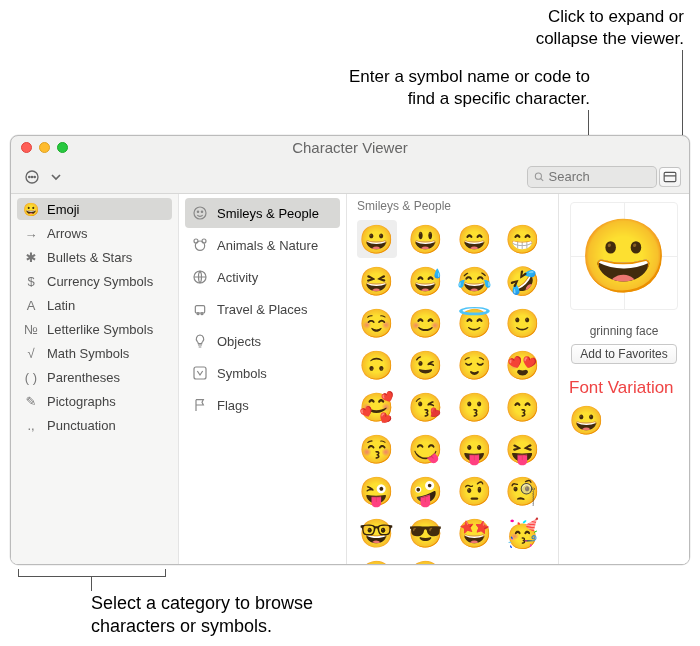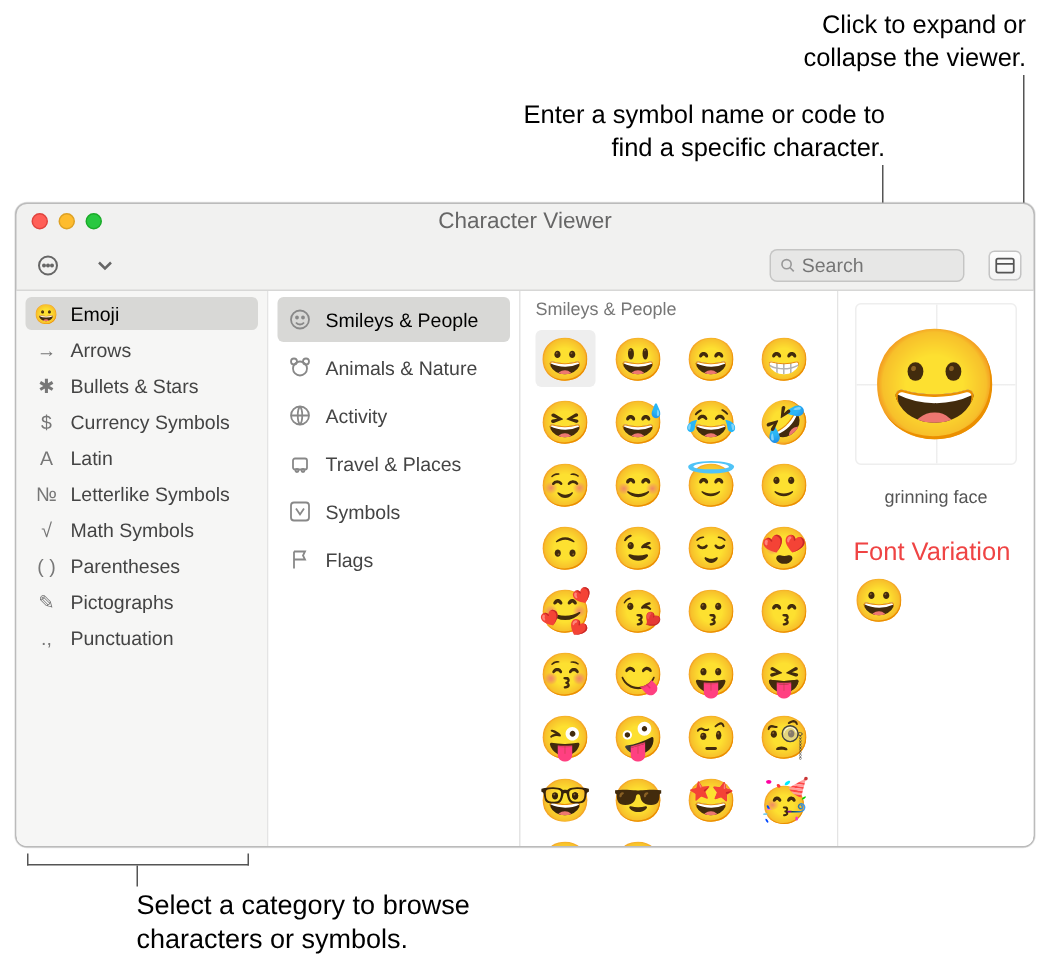--- a/index.html
+++ b/index.html
@@ -58,21 +58,21 @@
     left: 0; right: 0;
     text-align: center;
     font-size: 15px;
     color: #666;
   }
   .toolbar {
     height: 34px;
     display: flex;
     align-items: center;
     padding: 0 8px;
-    gap: 16px;
+    gap: 2px;
     border-bottom: 1px solid #d7d7d6;
   }
   .tool-btn {
     width: 26px; height: 22px;
     display: flex; align-items: center; justify-content: center;
     color: #666;
     border-radius: 4px;
   }
   .tool-btn svg { width: 16px; height: 16px; }
   .spacer { flex: 1; }
@@ -370,20 +370,29 @@
           </li>
           <li>
             <span class="sub-icon">
               <svg viewBox="0 0 24 24" width="16" height="16" fill="none" stroke="currentColor" stroke-width="1.8">
                 <rect x="5" y="7" width="14" height="11" rx="2"></rect>
                 <circle cx="9" cy="19" r="1.5"></circle>
                 <circle cx="15" cy="19" r="1.5"></circle>
               </svg>
             </span>
             <span>Travel &amp; Places</span>
+          </li>
+          <li>
+            <span class="sub-icon">
+              <svg viewBox="0 0 24 24" width="16" height="16" fill="none" stroke="currentColor" stroke-width="1.8">
+                <path d="M9 18h6M10 21h4"></path>
+                <path d="M12 3a6 6 0 00-4 10c1 1 1.5 2 1.5 3h5c0-1 .5-2 1.5-3a6 6 0 00-4-10z"></path>
+              </svg>
+            </span>
+            <span>Objects</span>
           </li>
           <li>
             <span class="sub-icon">
               <svg viewBox="0 0 24 24" width="16" height="16" fill="none" stroke="currentColor" stroke-width="1.8">
                 <rect x="3" y="3" width="18" height="18" rx="3"></rect>
                 <path d="M8 9l4 6 4-6"></path>
               </svg>
             </span>
             <span>Symbols</span>
           </li>
@@ -433,20 +442,21 @@
           <div class="emoji-cell">😎</div>
           <div class="emoji-cell">🤩</div>
           <div class="emoji-cell">🥳</div>
           <div class="emoji-cell">😏</div>
           <div class="emoji-cell">😒</div>
         </div>
     </div>
     <div class="detail-panel">
       <div class="preview-box">😀</div>
       <div class="detail-name">grinning face</div>
+      <button class="fav-btn">Add to Favorites</button>
       <div class="section-label">Font Variation</div>
       <div class="variation-row" id="variation-row"><span>😀</span></div>
     </div>
   </div>
 </div>
 
 <div class="bracket" style="left:18px; top:569px; width:148px; height:8px;"></div>
 <div class="annotation-line" style="left:91px; top:577px; width:1px; height:14px;"></div>
 <div class="callout-bottom" style="left:91px; top:592px;"><span style="white-space:pre-line;">Select a category to browse
 characters or symbols.</span></div>

